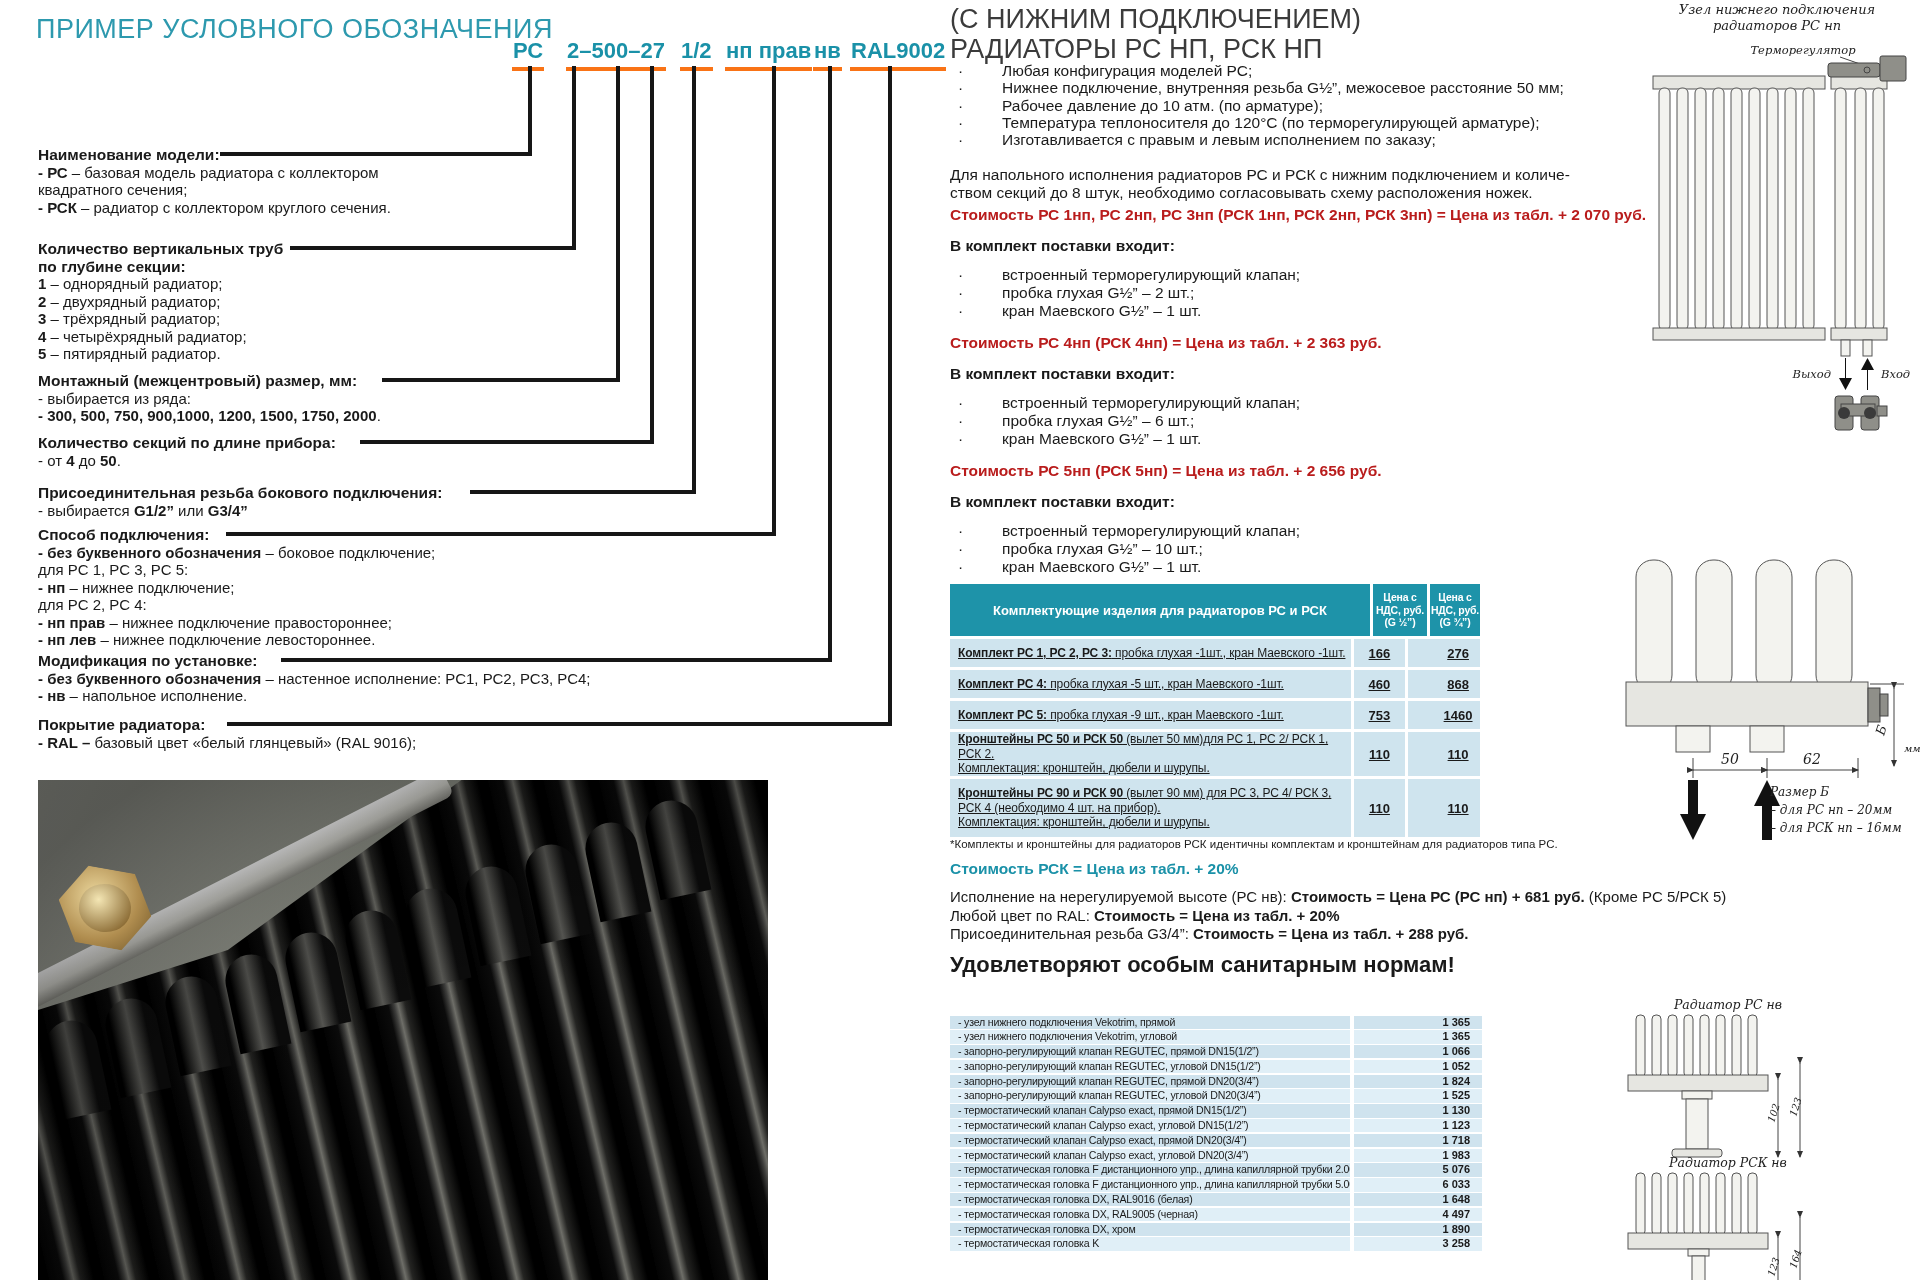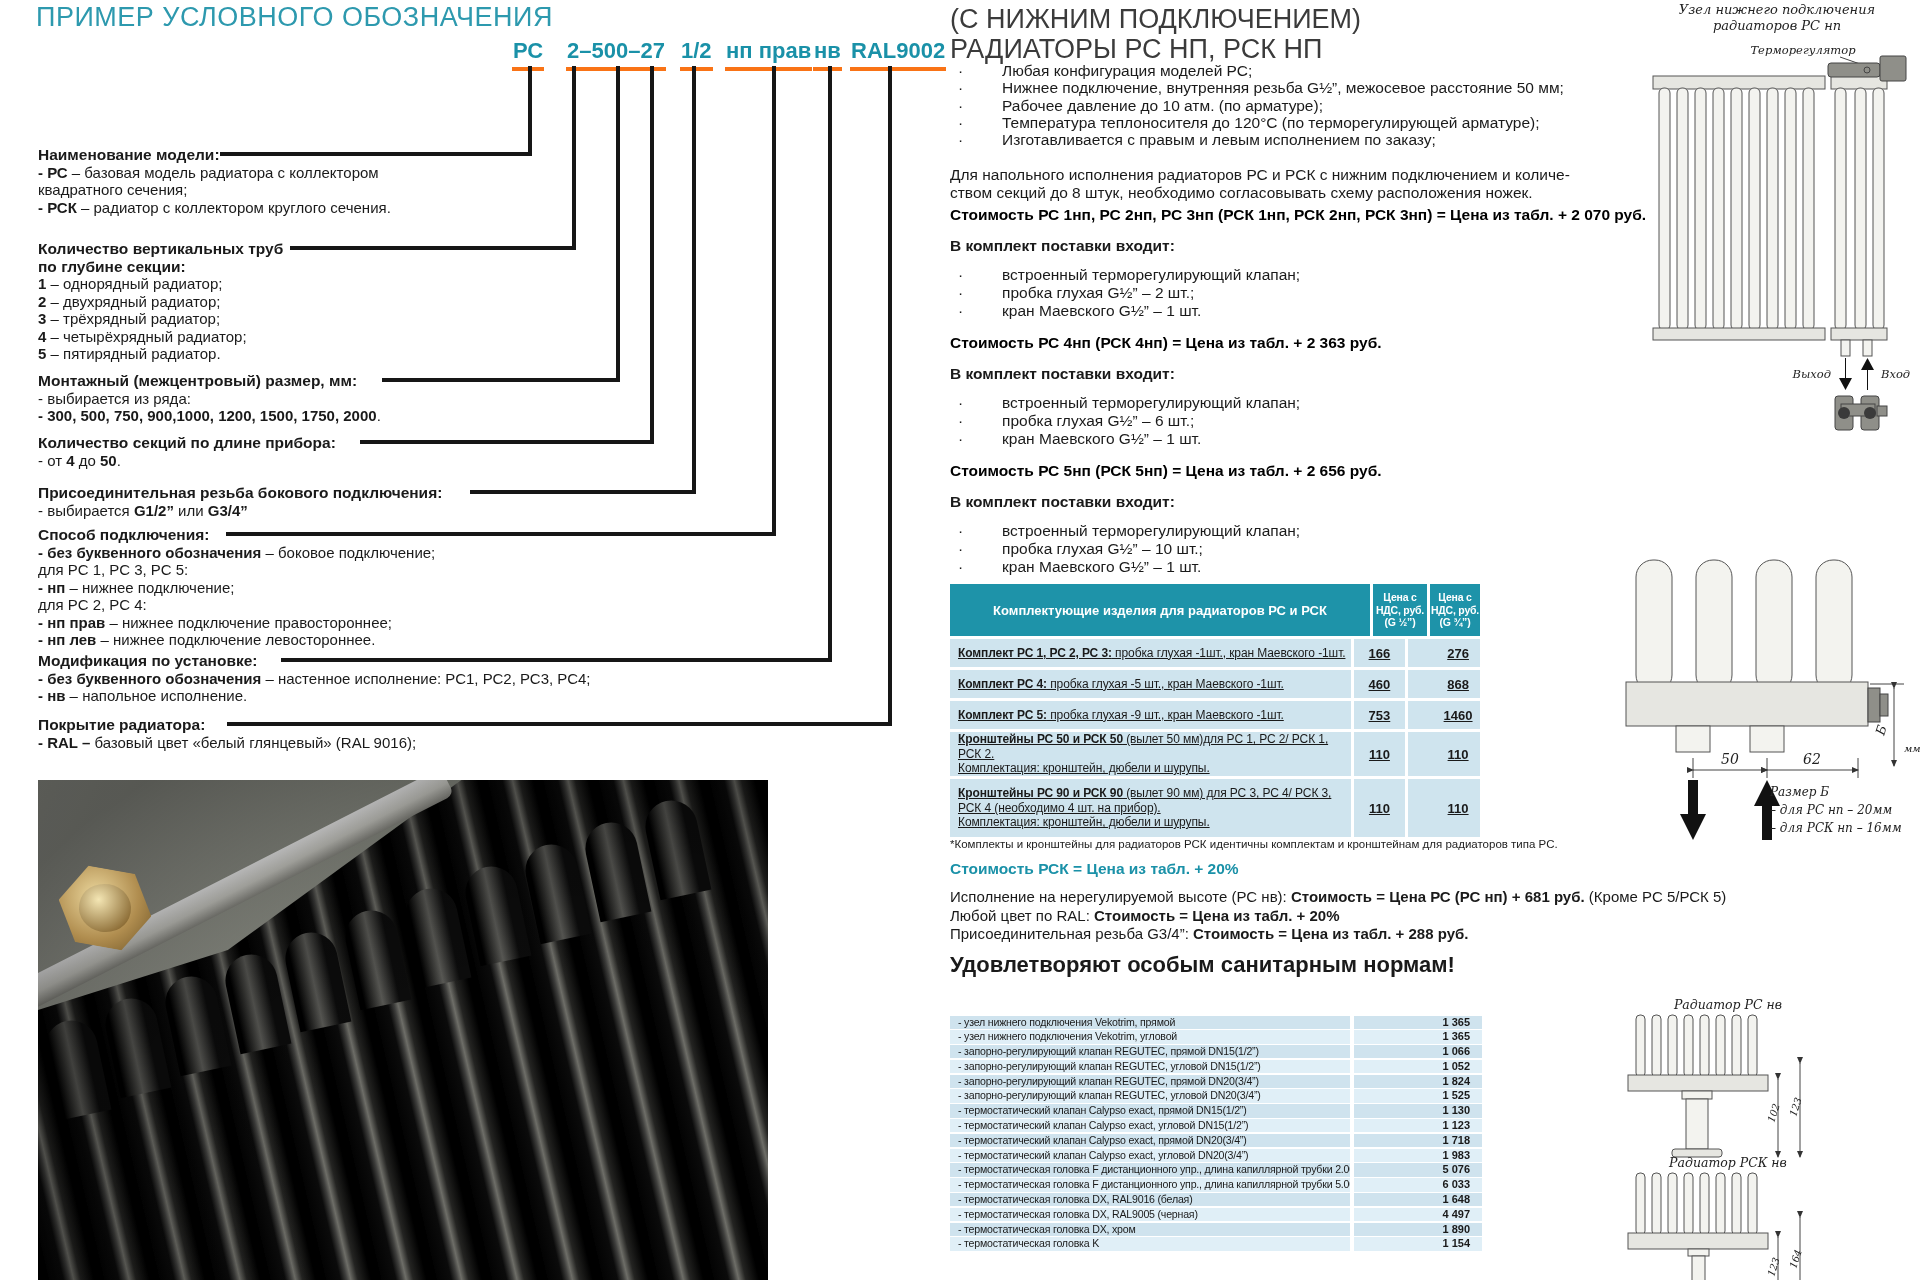--- a/index.html
+++ b/index.html
@@ -1,19 +1,19 @@
 <!DOCTYPE html>
 <html><head>
 <meta charset="utf-8">
 <style>
   html,body{margin:0;padding:0;background:#fff;}
   .page{position:relative;width:1920px;height:1280px;background:#fff;overflow:hidden;
         font-family:"Liberation Sans",sans-serif;color:#1a1a1a;}
   
-  .ltitle{position:absolute;left:36px;top:2px;font-size:27px;letter-spacing:.5px;color:#2d99ae;white-space:nowrap;}
+  .ltitle{position:absolute;left:36px;top:14px;font-size:27px;letter-spacing:.5px;color:#2d99ae;white-space:nowrap;}
   .token{position:absolute;top:38px;font-size:22px;font-weight:bold;color:#1a91a8;
          border-bottom:4px solid #f97316;padding:0 1px 3px;white-space:nowrap;}
   .d0{left:512px}.d1{left:566px}.d2{left:680px}.d3{left:725px}.d4{left:813px}.d5{left:850px}
   .conn{position:absolute;border-right:4px solid #161616;border-bottom:4px solid #161616;}
   .c0{left:220px;top:66px;width:308px;height:86px}
   .c1{left:290px;top:66px;width:282px;height:180px}
   .c2{left:382px;top:66px;width:234px;height:312px}
   .c3{left:360px;top:66px;width:290px;height:374px}
   .c4{left:470px;top:66px;width:222px;height:424px}
   .c5{left:226px;top:66px;width:546px;height:466px}
@@ -43,21 +43,21 @@
     background:radial-gradient(circle at 38% 38%,#ecd89e,#b08d4f 55%,#6e5426 100%);}
   .ph-hex-core{position:absolute;left:22%;top:22%;width:56%;height:56%;border-radius:50%;
     background:radial-gradient(circle at 35% 35%,#f4e6b4,#8a6a33 80%);}
   
   .rtitle{position:absolute;left:950px;top:4px;font-size:27px;line-height:30px;color:#3b3b3b;white-space:nowrap;}
   .rbullets{position:absolute;left:950px;top:62px;}
   .rbullet{font-size:15.5px;line-height:17.3px;white-space:nowrap;}
   .dot{display:inline-block;width:44px;text-align:left;padding-left:8px;}
   .rnote{position:absolute;left:950px;top:166px;font-size:15.5px;line-height:18px;white-space:nowrap;}
   .groups{position:absolute;left:950px;top:206px;}
-  .gprice{font-size:15.5px;font-weight:bold;color:#000000;margin:0 0 13px;white-space:nowrap;}
+  .gprice{font-size:15.5px;font-weight:bold;color:#b91c1c;margin:0 0 13px;white-space:nowrap;}
   .gkit{font-size:15.5px;font-weight:bold;margin:0 0 11px;white-space:nowrap;}
   .gitem{font-size:15.5px;line-height:18px;white-space:nowrap;}
   .group{margin-bottom:14px;}
   b{font-weight:bold;}
   
   .t1{position:absolute;left:950px;top:584px;width:530px;}
   .t1head{display:flex;gap:3px;}
   .t1hname{width:420px;background:#1e93a9;color:#fff;font-size:13px;font-weight:bold;
            display:flex;align-items:center;justify-content:center;height:52px;text-align:center;}
   .t1hp{width:54px;background:#1e93a9;color:#fff;font-size:10.5px;line-height:12.5px;font-weight:bold;
@@ -343,21 +343,21 @@
         <div class="t2row alt1">
           <div class="t2name">- термостатическая головка DX, RAL9005 (черная)</div>
           <div class="t2price">4 497</div>
         </div>
         <div class="t2row alt0">
           <div class="t2name">- термостатическая головка DX, хром</div>
           <div class="t2price">1 890</div>
         </div>
         <div class="t2row alt1">
           <div class="t2name">- термостатическая головка K</div>
-          <div class="t2price">1 154</div>
+          <div class="t2price">3 258</div>
         </div>
       </div>
   </div>
 
   <svg class="draw dw1" width="285" height="450">
     <text class="dcap" x="142" y="14" font-size="13" text-anchor="middle">Узел нижнего подключения</text>
     <text class="dcap" x="142" y="30" font-size="13" text-anchor="middle">радиаторов РС нп</text>
     <text class="dcap" x="168" y="54" font-size="11.5" text-anchor="middle">Терморегулятор</text>
     <line class="dline" x1="205" y1="57" x2="248" y2="72"></line>
     <g>

